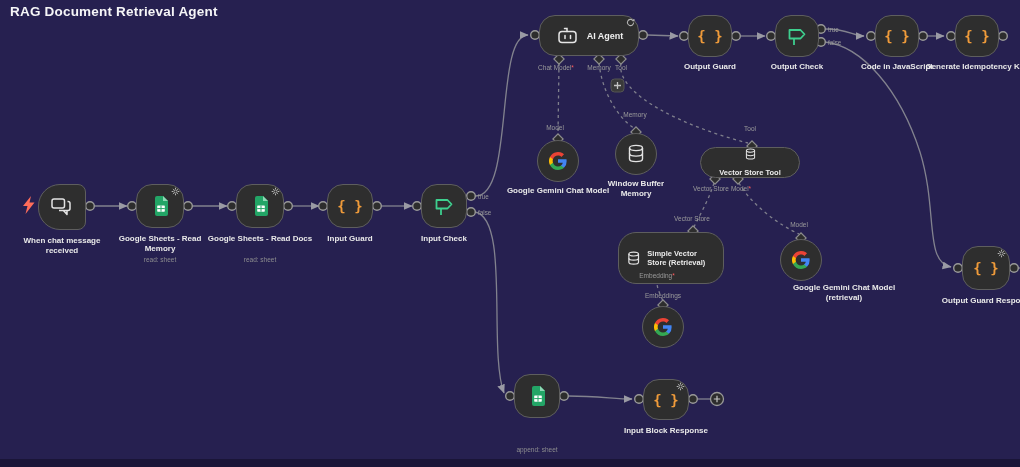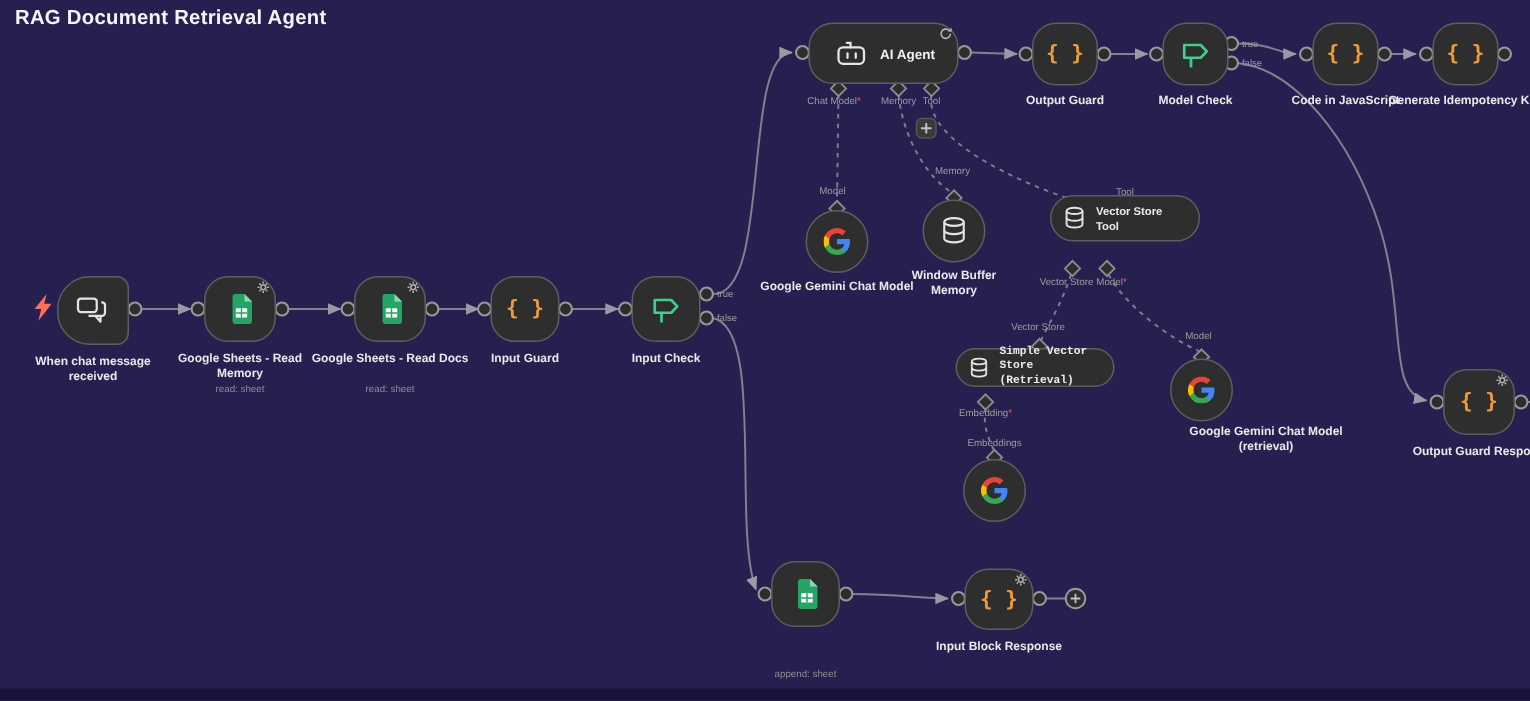--- a/index.html
+++ b/index.html
@@ -228,21 +228,21 @@
   <div class="nlabel" style="left:710px;top:62px;">Output Guard</div>
 
   <div class="node" style="left:775px;top:15px;width:44px;height:42px;">
     <svg width="24" height="21" viewBox="0 0 24 21">
       <g fill="none" stroke="#3ecf8e" stroke-width="1.8" stroke-linejoin="round">
         <path d="M4.5,4 H15.5 L19.5,8.25 L15.5,12.5 H4.5 Z"></path>
         <path d="M9,12.5 V19"></path>
       </g>
     </svg>
   </div>
-  <div class="nlabel" style="left:797px;top:62px;">Model Check</div>
+  <div class="nlabel" style="left:797px;top:62px;">Output Check</div>
   <div class="pflabel" style="left:828px;top:26px;">true</div>
   <div class="pflabel" style="left:828px;top:39px;">false</div>
 
   <div class="node" style="left:875px;top:15px;width:44px;height:42px;">
     <span class="braces">{ }</span>
   </div>
   <div class="nlabel" style="left:897px;top:62px;">Code in JavaScript</div>
 
   <div class="node" style="left:955px;top:15px;width:44px;height:42px;">
     <span class="braces">{ }</span>
@@ -265,35 +265,35 @@
       <g fill="none" stroke="#e3e3e3" stroke-width="1.4">
         <ellipse cx="9" cy="4" rx="6.5" ry="2.6"></ellipse>
         <path d="M2.5,4 V15 a6.5,2.6 0 0 0 13,0 V4"></path>
         <path d="M2.5,9.5 a6.5,2.6 0 0 0 13,0"></path>
       </g>
     </svg>
   </div>
   <div class="clabel" style="left:635px;top:111px;">Memory</div>
   <div class="nlabel" style="left:636px;top:179px;width:80px;">Window Buffer Memory</div>
 
-  <div class="node pill" style="left:700px;top:130px;width:100px;height:31px;">
+  <div class="node pill" style="left:700px;top:147px;width:100px;height:31px;flex-direction:column;">
     <svg width="15" height="17" viewBox="0 0 18 20">
       <g fill="none" stroke="#e3e3e3" stroke-width="1.6">
         <ellipse cx="9" cy="4" rx="6.5" ry="2.6"></ellipse>
         <path d="M2.5,4 V15 a6.5,2.6 0 0 0 13,0 V4"></path>
         <path d="M2.5,9.5 a6.5,2.6 0 0 0 13,0"></path>
       </g>
     </svg>
     <span class="pill-label">Vector Store Tool</span>
   </div>
   <div class="clabel" style="left:750px;top:125px;">Tool</div>
   <div class="clabel" style="left:711px;top:185px;">Vector Store</div>
   <div class="clabel" style="left:741px;top:185px;"><span>Model</span><span class="req">*</span></div>
 
-  <div class="node pill" style="left:637px;top:232px;width:106px;height:26px;font-family:Liberation Mono, monospace;">
+  <div class="node pill" style="left:618px;top:232px;width:106px;height:52px;">
     <svg width="15" height="17" viewBox="0 0 18 20">
       <g fill="none" stroke="#e3e3e3" stroke-width="1.6">
         <ellipse cx="9" cy="4" rx="6.5" ry="2.6"></ellipse>
         <path d="M2.5,4 V15 a6.5,2.6 0 0 0 13,0 V4"></path>
         <path d="M2.5,9.5 a6.5,2.6 0 0 0 13,0"></path>
       </g>
     </svg>
     <span class="pill-label" style="width:76px;">Simple Vector Store (Retrieval)</span>
   </div>
   <div class="clabel" style="left:692px;top:215px;">Vector Store</div>

